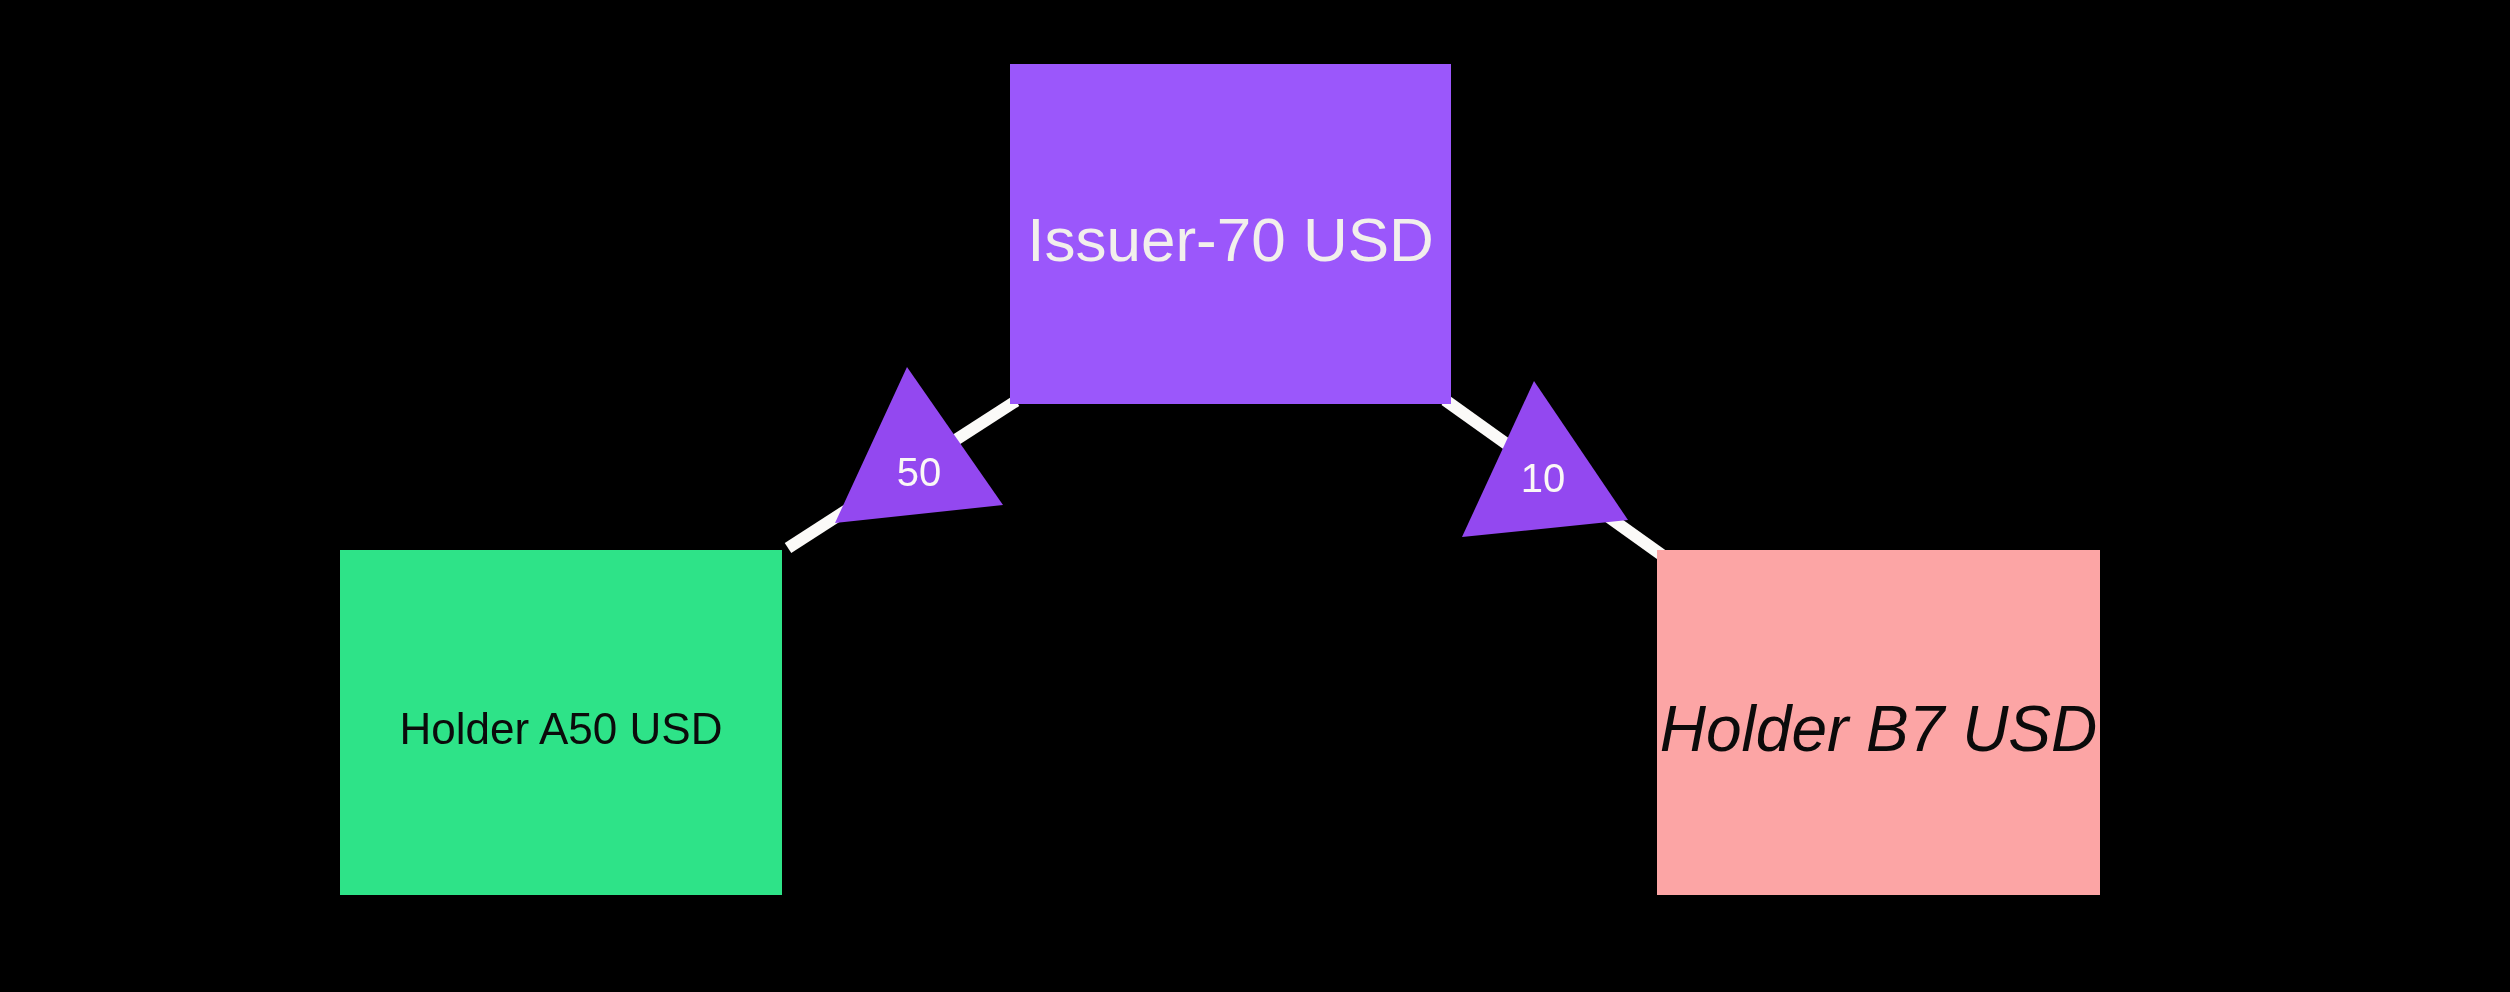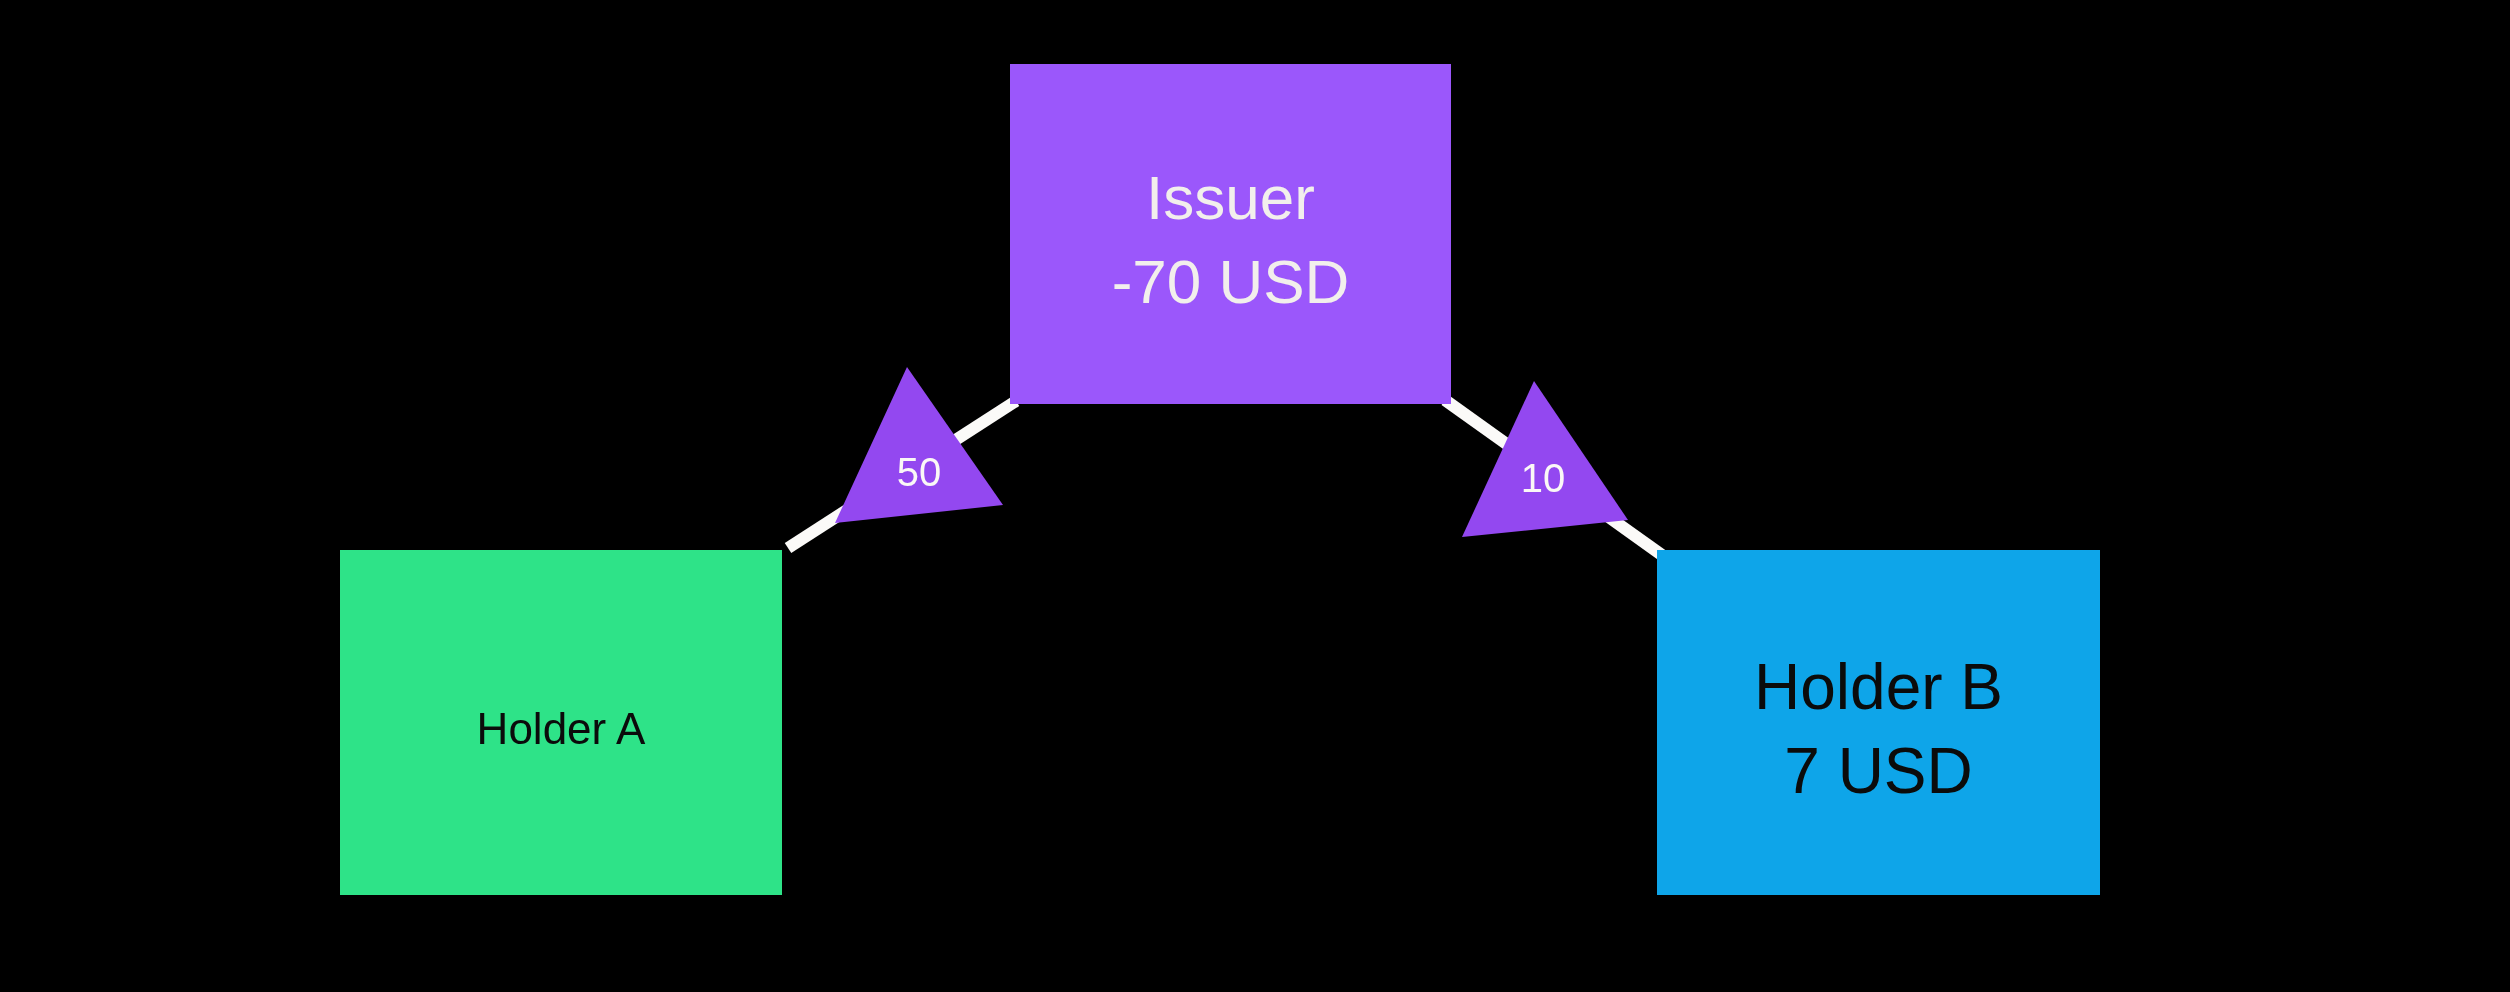--- a/index.html
+++ b/index.html
@@ -14,21 +14,20 @@
   #edge-layer {
     position: absolute;
     left: 0; top: 0;
     width: 2510px; height: 992px;
     z-index: 1;
   }
   .node {
     position: absolute;
     z-index: 2;
     display: flex;
-    flex-direction: column;
     align-items: center;
     justify-content: center;
     text-align: center;
     padding-top: 12px;
     box-sizing: border-box;
   }
   .node .line {
     white-space: nowrap;
   }
   #issuer-node {
@@ -43,24 +42,25 @@
     left: 340px; top: 550px;
     width: 442px; height: 345px;
     background: #2EE388;
     color: #0B0B0B;
     font-size: 44px;
     line-height: 84px;
   }
   #holder-b-node {
     left: 1657px; top: 550px;
     width: 443px; height: 345px;
-    background: #0ea5e9;
+    background: #fca5a5;
     color: #0B0B0B;
     font-size: 64px;
     line-height: 84px;
+    font-style: italic;
   }
   .weight-label {
     font-family: "Liberation Sans", sans-serif;
     font-size: 40px;
     fill: #FAF8F6;
   }
 </style>
 </head>
 <body>
 
@@ -78,20 +78,21 @@
     <text class="weight-label" x="1543" y="492" text-anchor="middle">10</text>
   </svg>
 
   <div class="node" id="issuer-node">
     <div class="line">Issuer</div>
     <div class="line">-70 USD</div>
   </div>
 
   <div class="node" id="holder-a-node">
     <div class="line">Holder A</div>
+    <div class="line">50 USD</div>
   </div>
 
   <div class="node" id="holder-b-node">
     <div class="line">Holder B</div>
     <div class="line">7 USD</div>
   </div>
 
 </div>
 
 </body></html>

